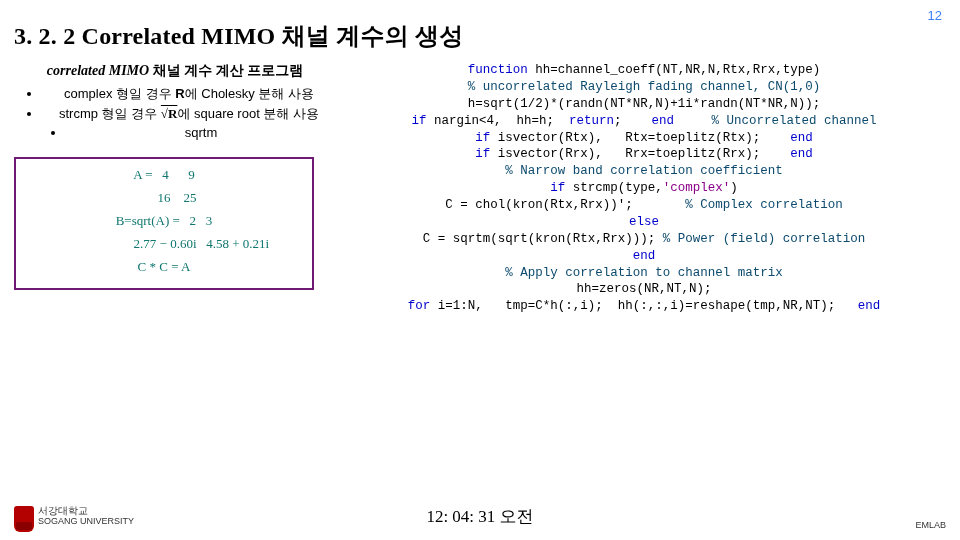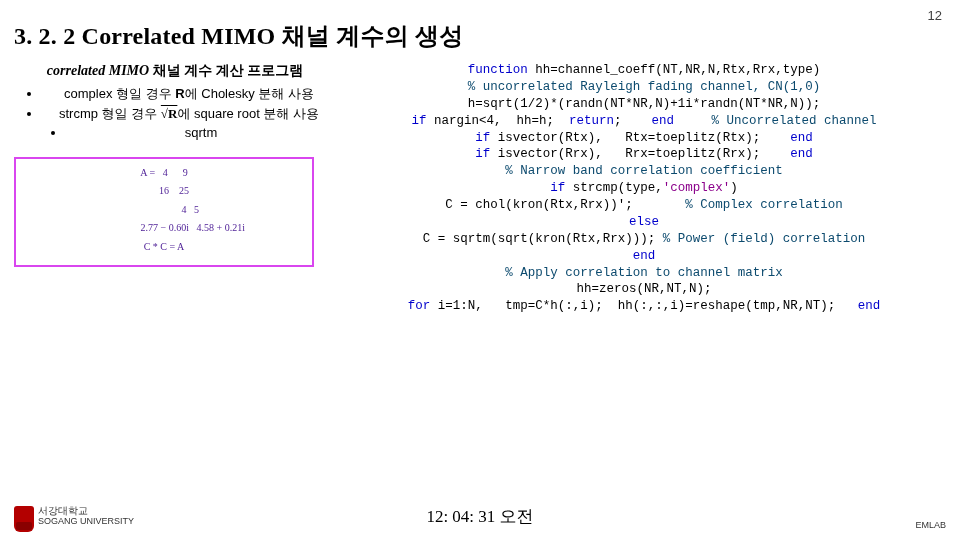--- a/index.html
+++ b/index.html
@@ -20,21 +20,21 @@
     font-size: 24px;
     font-weight: bold;
     color: #000;
     letter-spacing: 0.2px;
   }
   .page-num {
     position: absolute;
     top: 8px;
     right: 18px;
     font-size: 13px;
-    color: #404040;
+    color: #3b82f6;
     font-family: Arial, sans-serif;
   }
   .content {
     display: flex;
     padding: 6px 14px 0 14px;
     text-align: center;
   }
   .left-col {
     width: 322px;
     flex-shrink: 0;
@@ -56,27 +56,27 @@
     color: #000;
     line-height: 1.5;
     font-family: Arial, sans-serif;
   }
   .sub-bullet {
     list-style: disc;
     padding-left: 24px;
   }
   .math-box {
     margin-top: 14px;
-    border: 2px solid #d946ef;
+    border: 2px solid #701a75;
     padding: 6px 10px 8px 10px;
     width: 300px;
     font-family: "Times New Roman", serif;
-    font-size: 10px;
+    font-size: 13px;
     line-height: 1.55;
-    color: #4c1d95;
+    color: #0f766e;
   }
   .math-box .frow {
     margin-bottom: 3px;
   }
   .mono {
     font-family: "Courier New", monospace;
     font-size: 12.5px;
     line-height: 1.35;
     color: #000;
     white-space: pre;
@@ -169,21 +169,21 @@
         <span>strcmp 형일 경우 </span><span class="sq" style="text-decoration:overline"><b>√R</b></span><span>에 square root 분해 사용</span>
         <ul class="sub-bullet">
           <li>sqrtm</li>
         </ul>
       </li>
     </ul>
 
     <div class="math-box">
       <div class="frow" style="white-space:pre">A =   4      9</div>
       <div class="frow" style="white-space:pre">        16    25</div>
-      <div class="frow" style="white-space:pre">                     4   5</div>
+      <div class="frow" style="white-space:pre">B=sqrt(A) =   2   3</div>
       <div class="frow" style="white-space:pre">                       2.77 − 0.60i   4.58 + 0.21i</div>
       <div class="frow" style="white-space:pre">C * C = A</div>
     </div>
   </div>
 
   <div class="right-col">
     <div class="mono"><span class="kw-blue">function</span><span> hh=channel_coeff(NT,NR,N,Rtx,Rrx,type)</span>
 <span class="cm-green">% uncorrelated Rayleigh fading channel, CN(1,0)</span>
 <span>h=sqrt(1/2)*(randn(NT*NR,N)+1i*randn(NT*NR,N));</span>
 <span class="kw-blue">if</span><span> nargin&lt;4,  hh=h;  </span><span class="kw-blue">return</span><span>;    </span><span class="kw-blue">end</span><span>     </span><span class="cm-green">% Uncorrelated channel</span>

